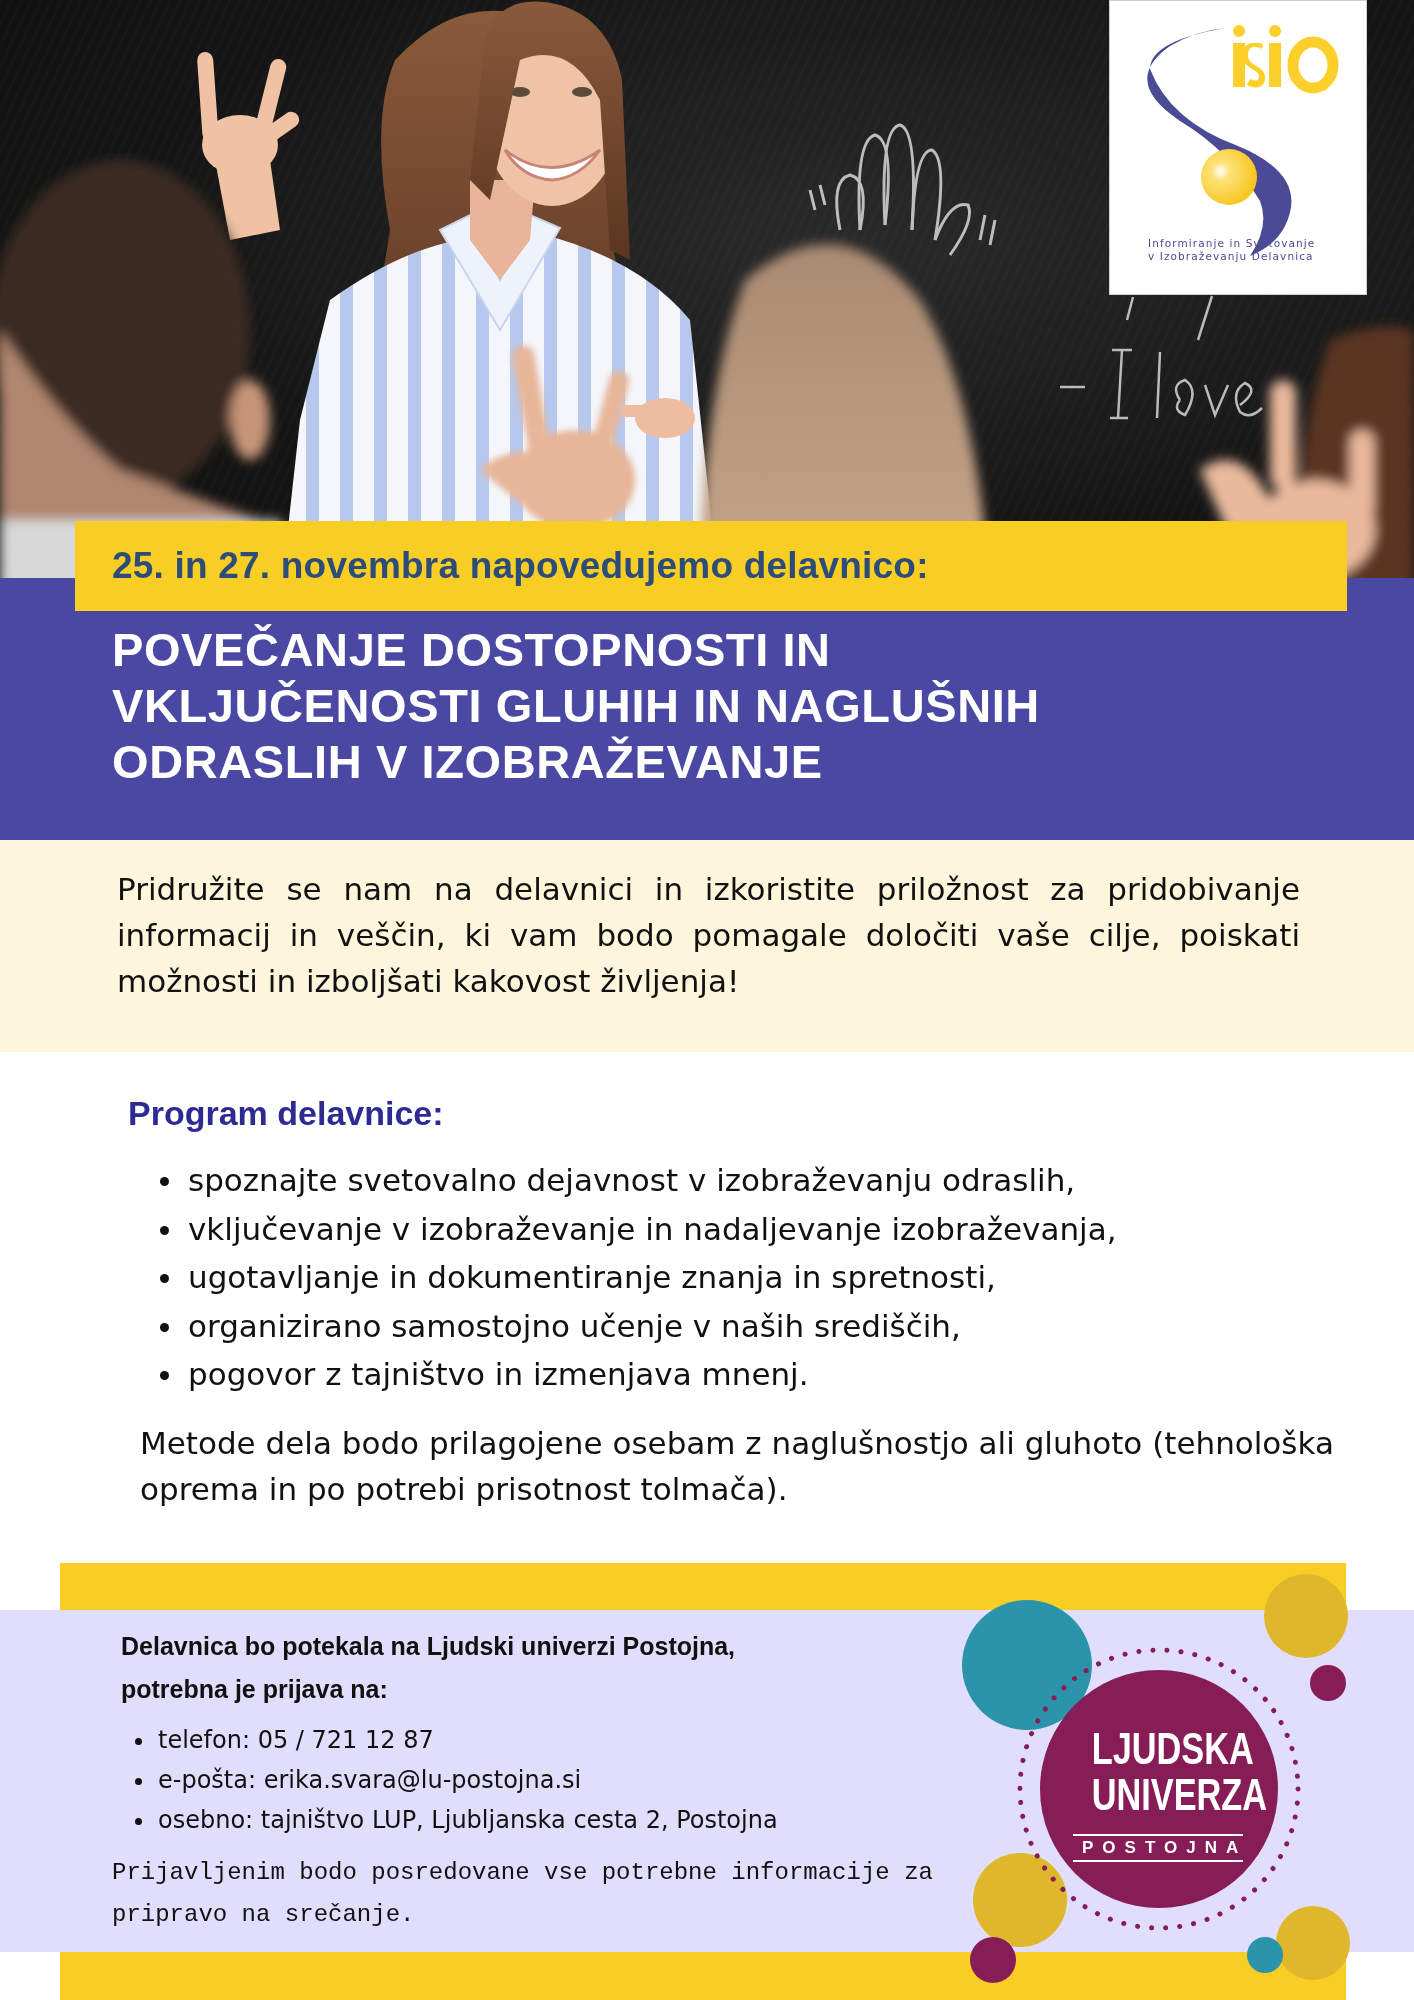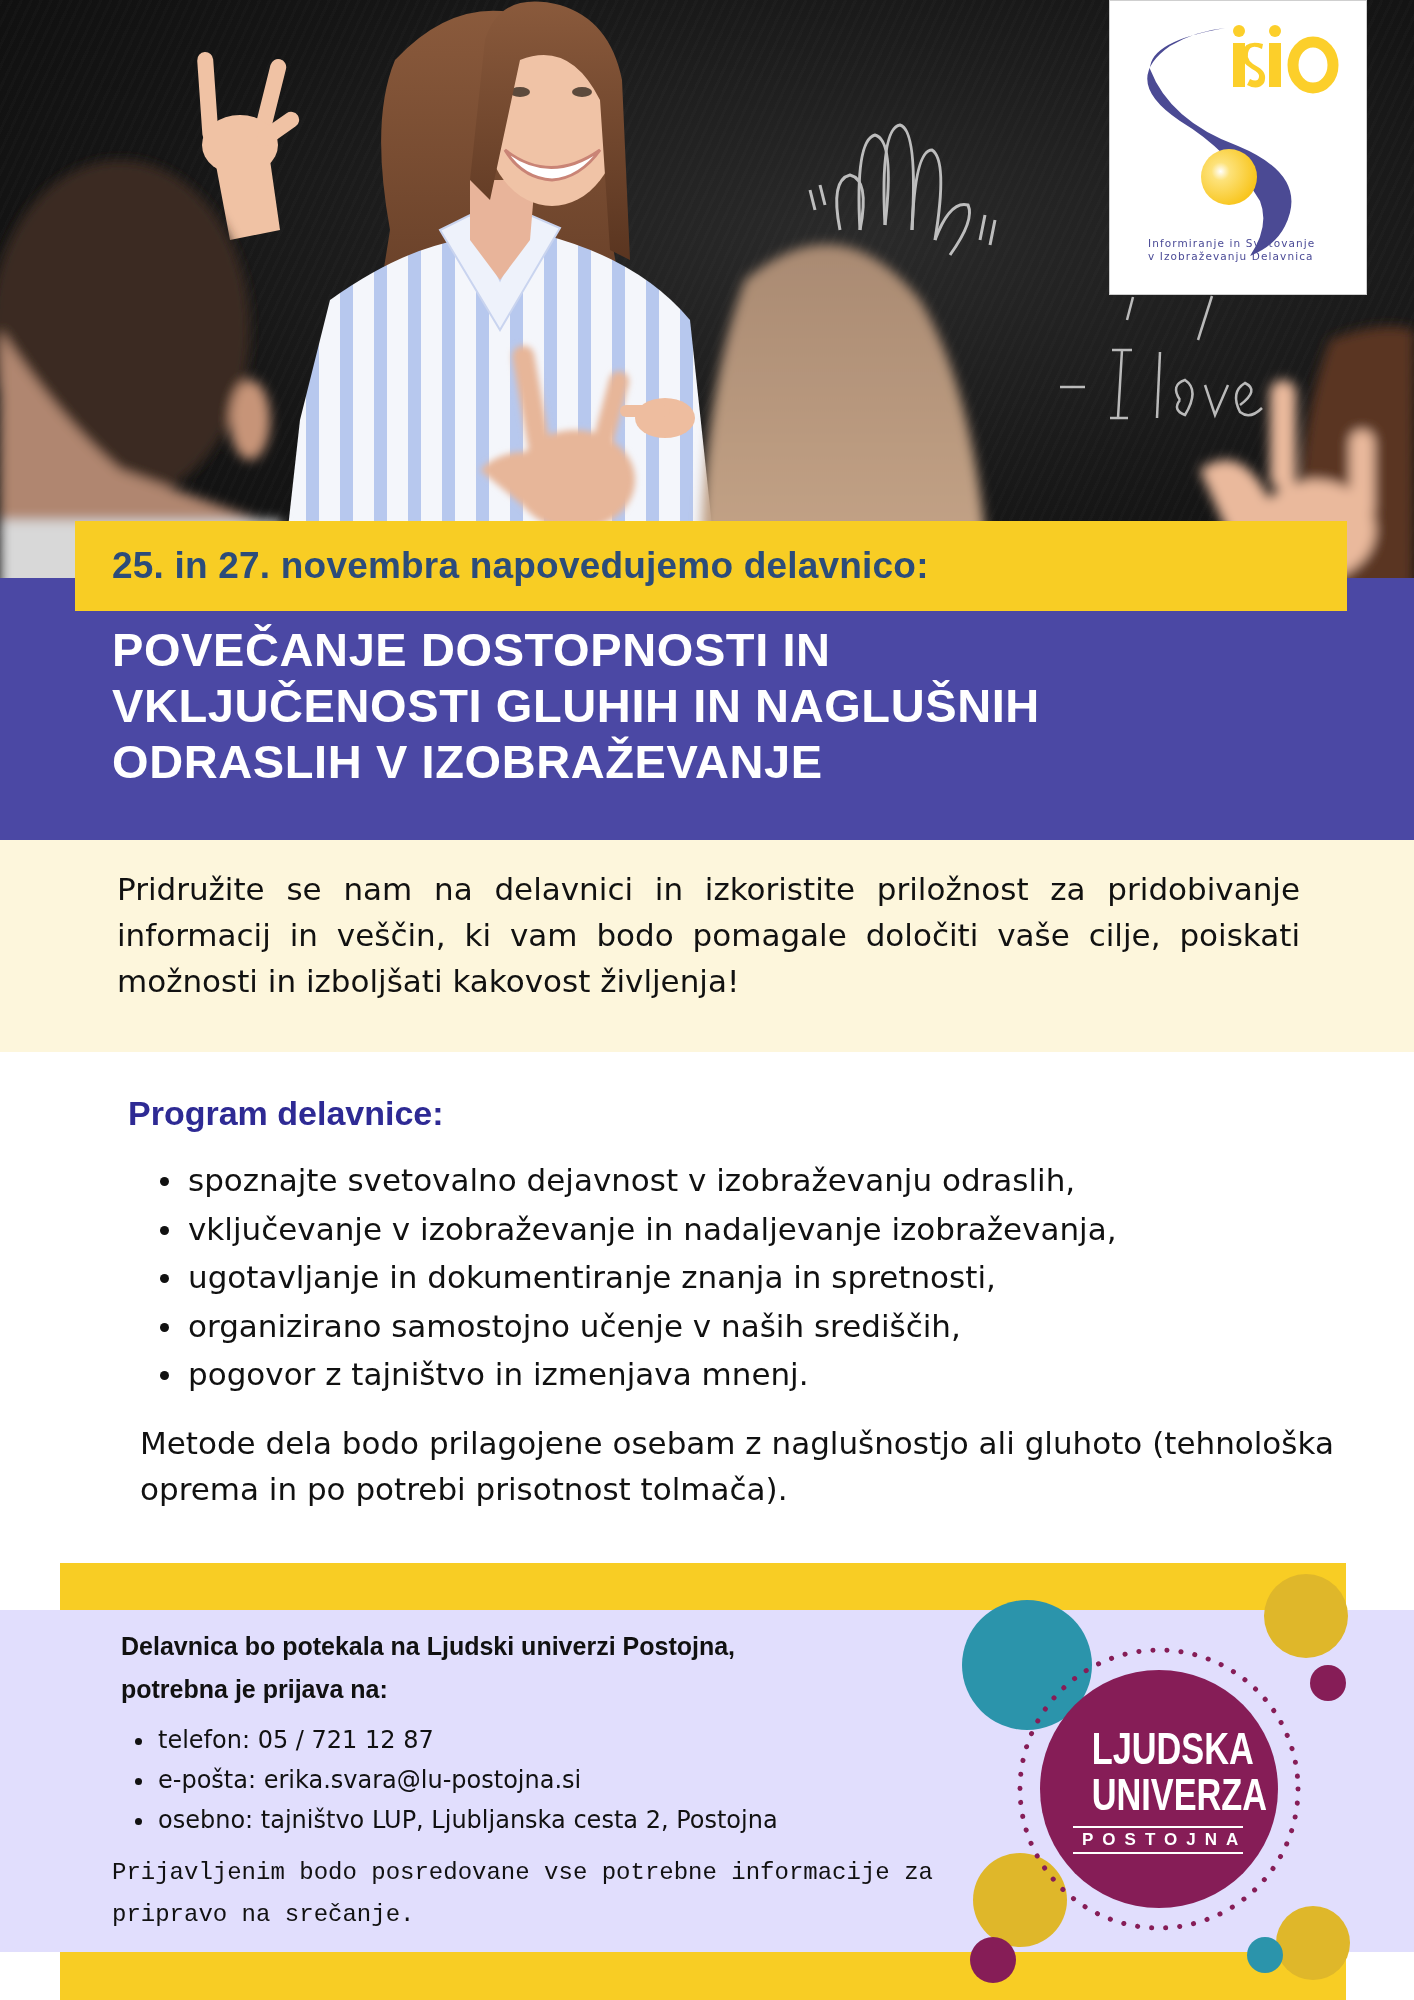--- a/index.html
+++ b/index.html
@@ -57,21 +57,21 @@
   .contact-list li { position: relative; padding-left: 28px; white-space: nowrap; }
   .contact-list li::before { content: ""; position: absolute; left: 5px; top: 18px; width: 7px; height: 7px; border-radius: 50%; background: #111; }
   .contact-note { position: absolute; left: 112px; top: 1852px; width: 860px; font-family: Liberation Mono, monospace;
                   font-size: 24px; line-height: 42px; color: #111; }
 
   .lup-logo { position: absolute; left: 940px; top: 1540px; width: 474px; height: 460px; }
   .lup-logo svg { position: absolute; left: 0; top: 0; }
   .lup-text { position: absolute; left: 1073px; top: 1726px; width: 170px; text-align: center; color: #fff;
               font-family: "Liberation Sans", sans-serif; font-weight: 700; }
   .lup-text .l1, .lup-text .l2 { display: block; font-size: 44px; line-height: 46px; letter-spacing: 0px; transform: scaleX(0.78); transform-origin: center; white-space: nowrap; }
-  .lup-text .l3 { display: block; margin-top: 8px; border-top: 2px solid #fff; border-bottom: 2px solid #fff;
+  .lup-text .l3 { display: block; margin-top: 16px; border-top: 2px solid #fff; border-bottom: 2px solid #fff;
                   font-size: 17px; line-height: 24px; letter-spacing: 9px; padding-left: 9px; }
 </style>
 </head>
 <body>
 
 <div class="hero">
   <div class="blackboard-texture"></div>
   <svg width="1414" height="600" viewBox="0 0 1414 600">
     <defs>
       <linearGradient id="hair" x1="0" y1="0" x2="0" y2="1">

